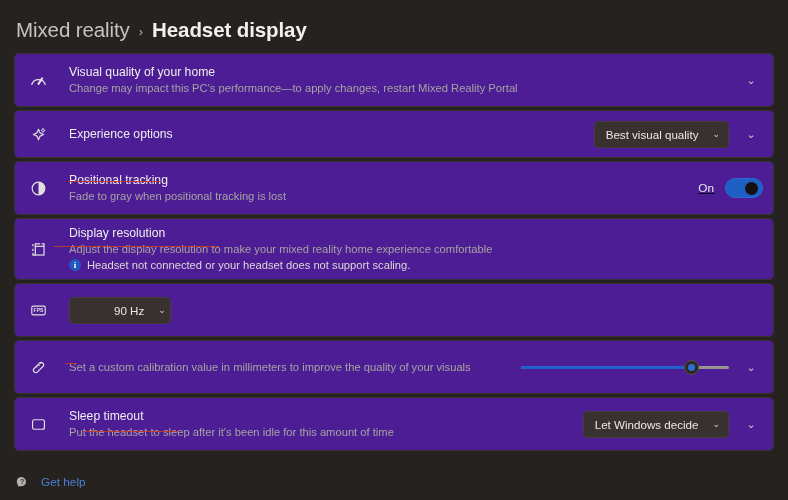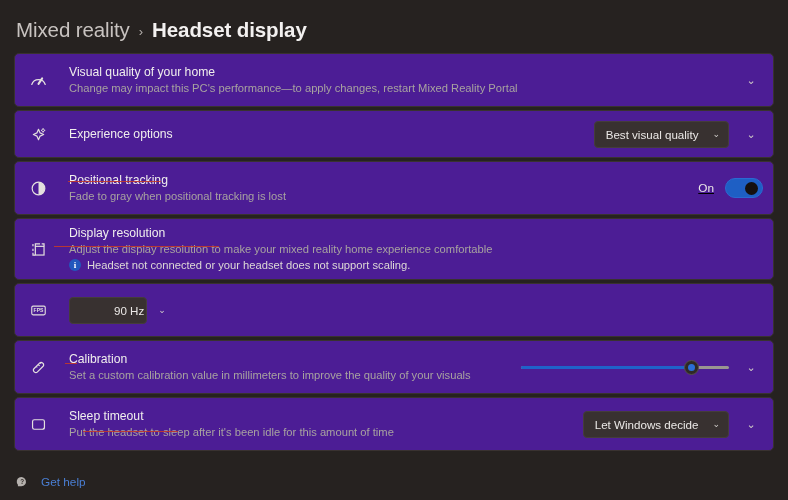--- a/index.html
+++ b/index.html
@@ -259,36 +259,35 @@
     </div>
 
     <div class="card h54">
       <div class="icon-slot">
         <svg width="19" height="19" viewBox="0 0 24 24" fill="none" stroke="currentColor" stroke-width="1.4">
           <rect x="3.5" y="6.5" width="17" height="11" rx="1.6"></rect>
           <text x="12" y="14.3" font-size="6.4" fill="currentColor" stroke="none" text-anchor="middle" font-family="Liberation Sans, sans-serif" font-weight="700">FPS</text>
         </svg>
       </div>
       <div class="right-area">
-        <div class="combo" style="width:78px; justify-content:space-between;padding-left:44px;">
+        <div class="combo" style="width:102px; justify-content:space-between;padding-left:44px;">
           <span>90 Hz</span>
           <span class="chev">⌄</span>
         </div>
       </div>
     </div>
 
     <div class="card h54">
       <div class="icon-slot">
         <svg width="19" height="19" viewBox="0 0 24 24" fill="none" stroke="currentColor" stroke-width="1.5" stroke-linejoin="round">
           <path d="M6.2 13.6 13.6 6.2a2.4 2.4 0 0 1 3.4 0l.8.8a2.4 2.4 0 0 1 0 3.4l-7.4 7.4a2.4 2.4 0 0 1-3.4 0l-.8-.8a2.4 2.4 0 0 1 0-3.4z"></path>
           <path d="M9.2 10.6l1.3 1.3M11.6 8.2l1.8 1.8M14 5.9l1.3 1.3"></path>
         </svg>
       </div>
       <div class="texts">
-        <div class="row-title">Calibration</div>
         <div class="row-sub">Set a custom calibration value in millimeters to improve the quality of your visuals</div>
       </div>
       <div class="right-area">
         <div class="slider">
           <div class="track"></div>
           <div class="fill" style="width: 82%;"></div>
           <div class="thumb" style="left: calc(82% - 7.5px);">
               <i></i>
             </div>
         </div>

